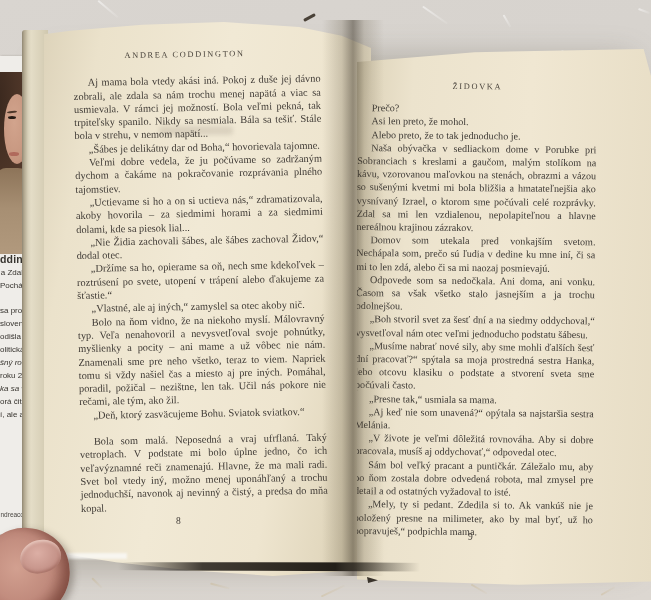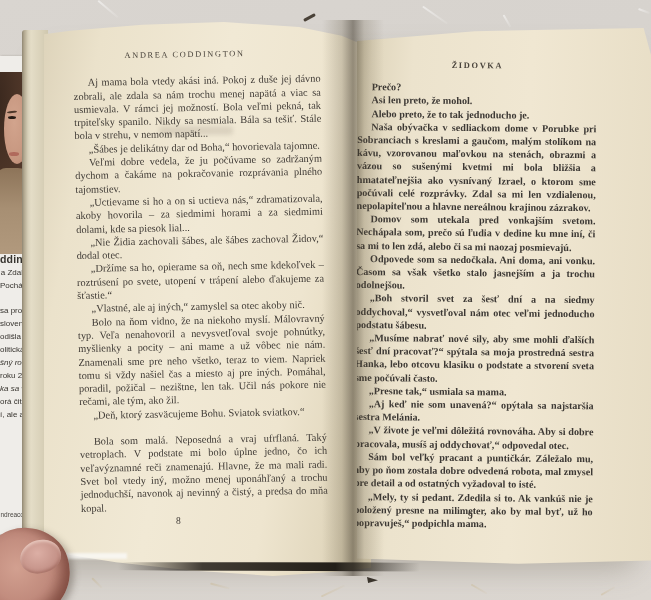--- a/index.html
+++ b/index.html
@@ -52,23 +52,23 @@
   .fore-edge{position:absolute;left:22px;top:30px;width:26px;height:528px;
         border-radius:3px 0 0 8px;
         background:linear-gradient(90deg,#8f8672 0,#b0a68e 2px,#d7cfb8 6px,#e4ddc7 35%,#d9d1b9 75%,#cfc7ae 100%);}
 
   
   .page{position:absolute;}
   .page-left{left:44px;top:22px;width:327px;height:554px;
         background:linear-gradient(100deg,#ddd3ba 0%,#ebe2cb 14%,#f1e9d5 45%,#eee5cf 72%,#dacfb3 98%);
         clip-path:polygon(0% 2.2%,8% 1.6%,30% 0.5%,55% 0%,78% 0.9%,91% 2.5%,100% 4.7%,
                           100% 98.5%,88% 99.3%,70% 100%,45% 99%,22% 97.5%,8% 96.2%,0% 95.4%);text-decoration:underline;}
-  .page-right{left:357px;top:28px;width:294px;height:538px;
+  .page-right{left:357px;top:49px;width:294px;height:538px;
         background:linear-gradient(93deg,#c9bfa4 0%,#e0d6bd 5%,#ece3cd 18%,#f0e7d2 55%,#e7ddc5 100%);
-        clip-path:polygon(0% 2.4%,40% 0.6%,97.5% 0%,100% 5%,100% 99%,55% 99.6%,0% 98.6%);font-weight:bold;}
+        clip-path:polygon(0% 2.4%,40% 0.6%,97.5% 0%,100% 5%,100% 99%,55% 99.6%,0% 98.6%);}
 
   .gutter{position:absolute;left:322px;top:20px;width:62px;height:556px;pointer-events:none;
         background:linear-gradient(90deg,rgba(90,80,58,0) 0%,rgba(95,85,62,.25) 32%,rgba(58,50,36,.5) 50%,
                    rgba(95,85,62,.22) 68%,rgba(90,80,58,0) 100%);}
 
   .text-left{position:absolute;left:29px;top:28px;width:247px;transform:rotate(-1deg);transform-origin:0 0;
         font-size:10.4px;line-height:13.3px;color:#3f3a35;}
   .text-right{position:absolute;left:1px;top:30px;width:239px;transform:rotate(.55deg);transform-origin:0 0;
         font-size:10.1px;line-height:13.2px;color:#3c3834;}
   .running-header{text-align:center;font-size:8.3px;letter-spacing:1.7px;color:#4a443c;white-space:nowrap;}

